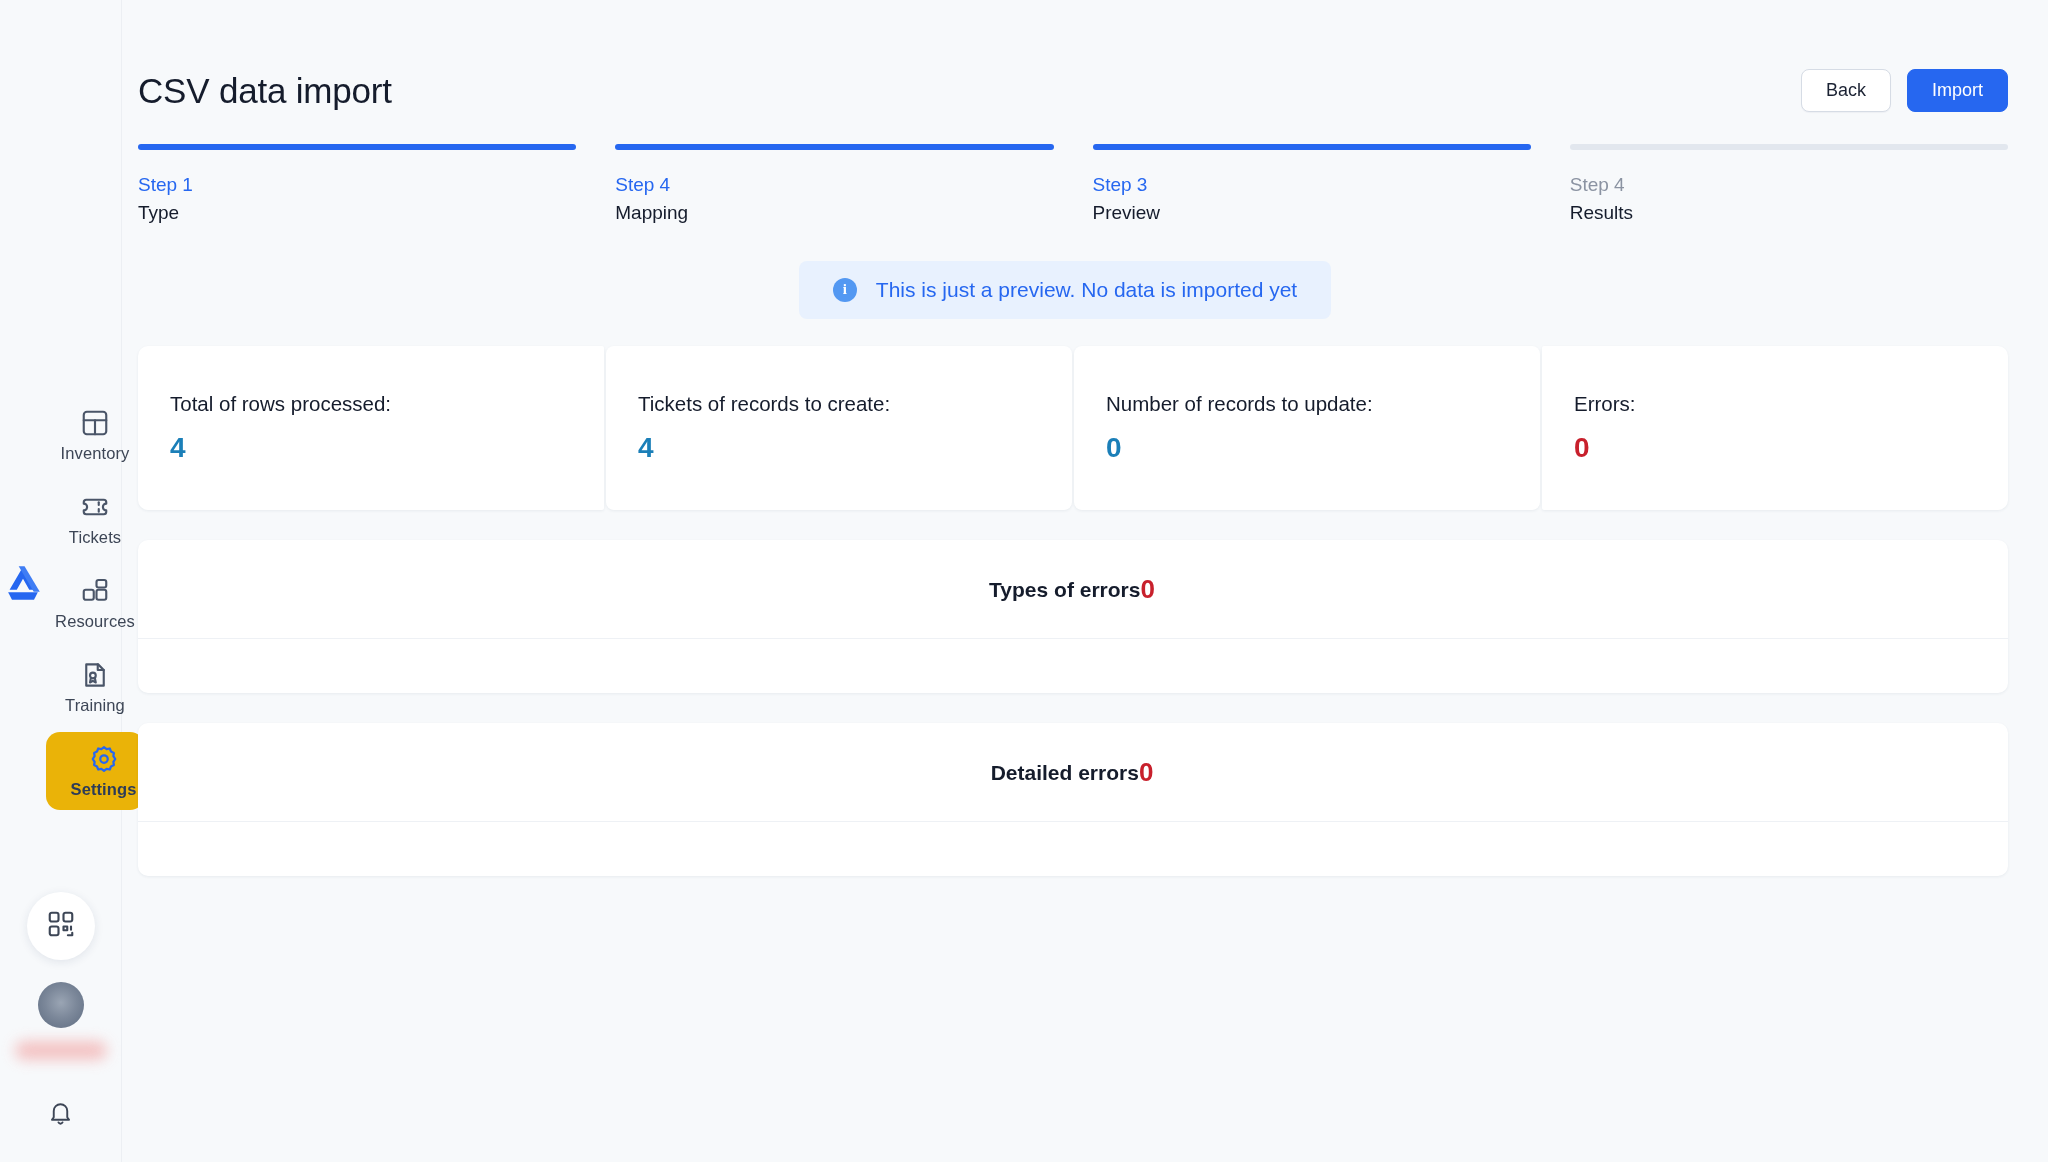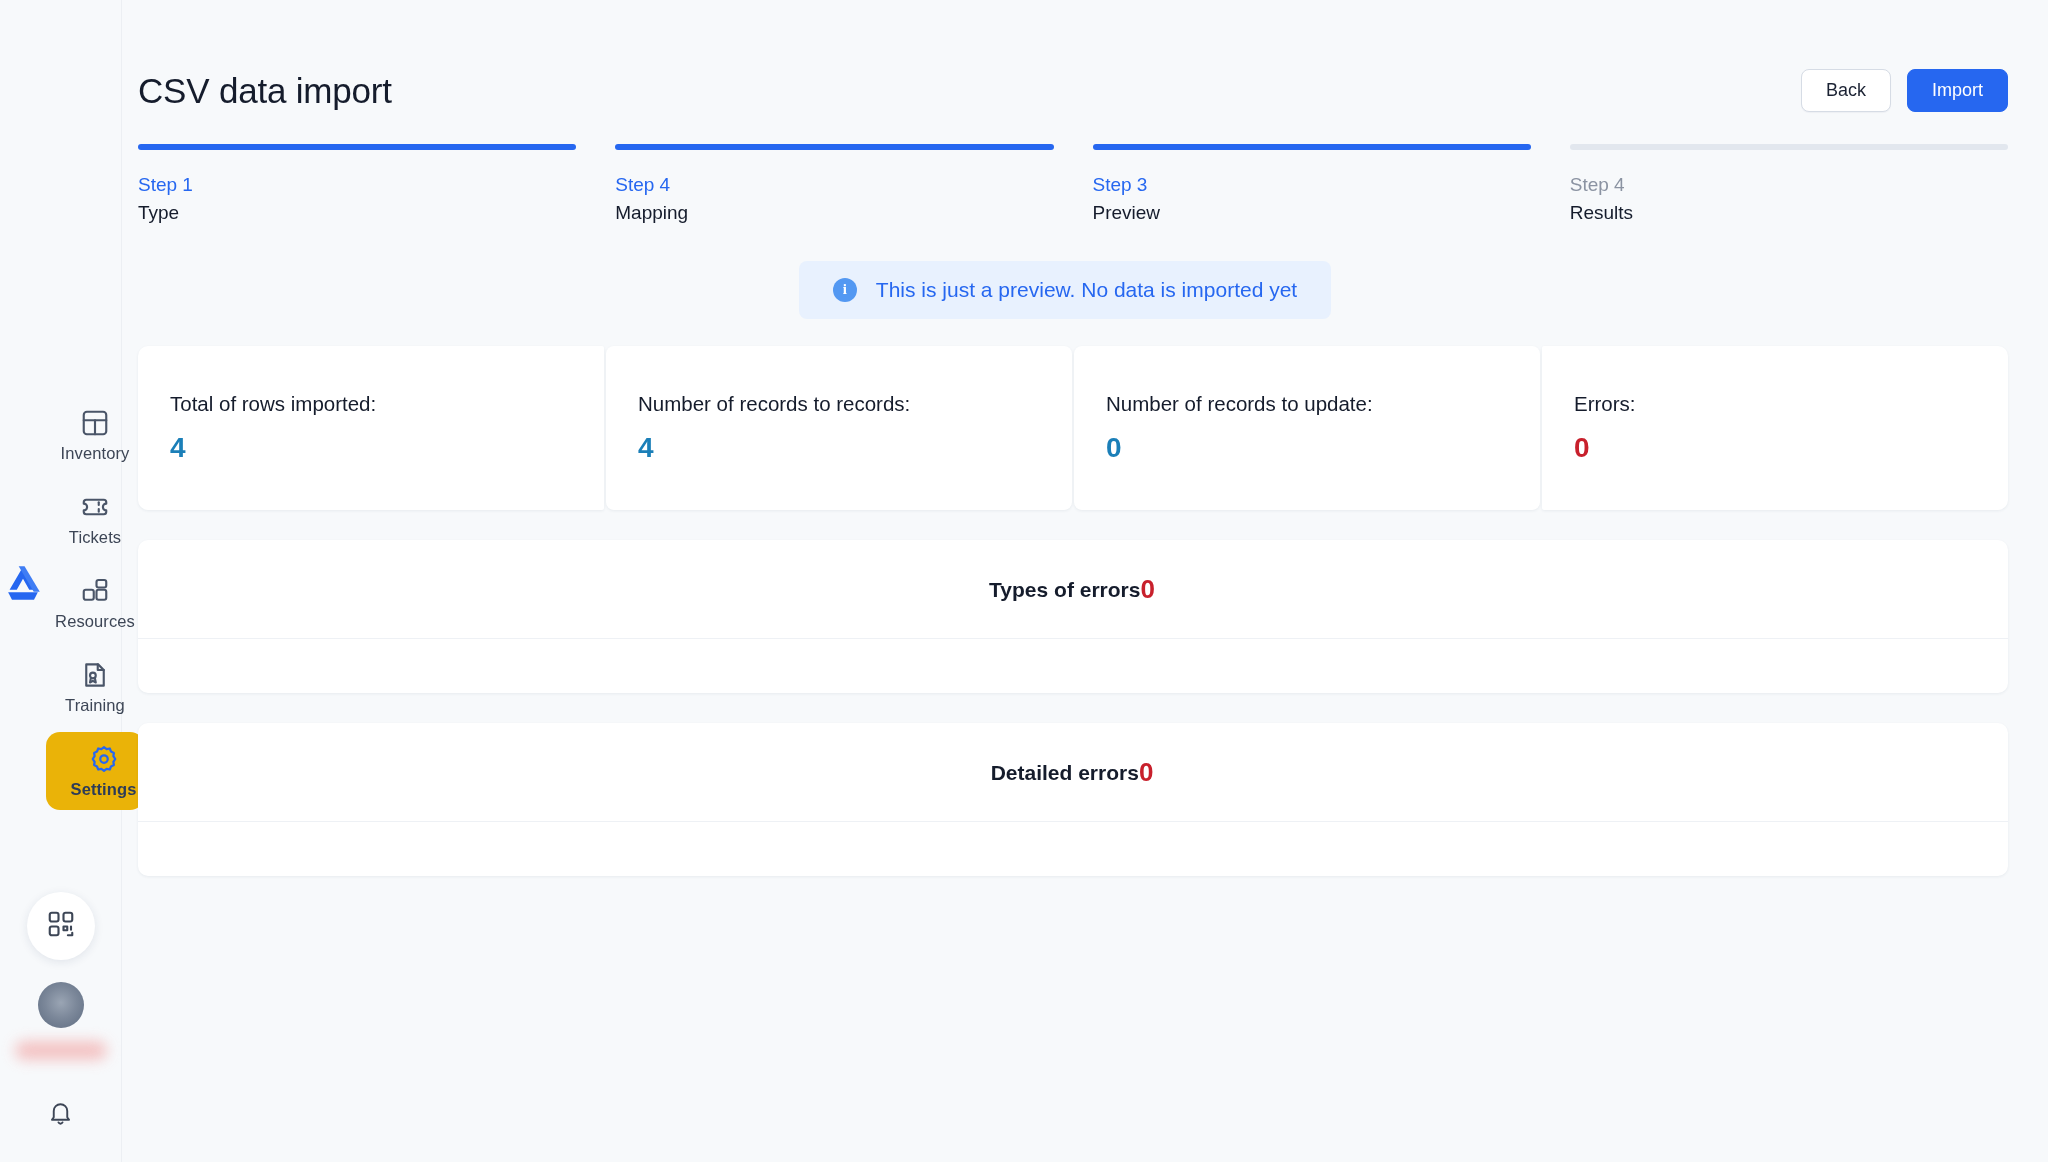--- a/index.html
+++ b/index.html
@@ -445,26 +445,26 @@
     <div class="banner-row">
       <div class="banner">
         <span class="banner-icon">i</span>
         <span class="banner-text">This is just a preview. No data is imported yet</span>
       </div>
     </div>
 
     <div class="stats-row">
 
       <div class="stat-card">
-        <div class="stat-label">Total of rows imported:</div>
+        <div class="stat-label">Total of rows processed:</div>
         <div class="stat-value">4</div>
       </div>
 
       <div class="stat-card">
-        <div class="stat-label">Number of records to records:</div>
+        <div class="stat-label">Tickets of records to create:</div>
         <div class="stat-value">4</div>
       </div>
 
       <div class="stat-card">
         <div class="stat-label">Number of records to update:</div>
         <div class="stat-value">0</div>
       </div>
 
       <div class="stat-card">
         <div class="stat-label">Errors:</div>

